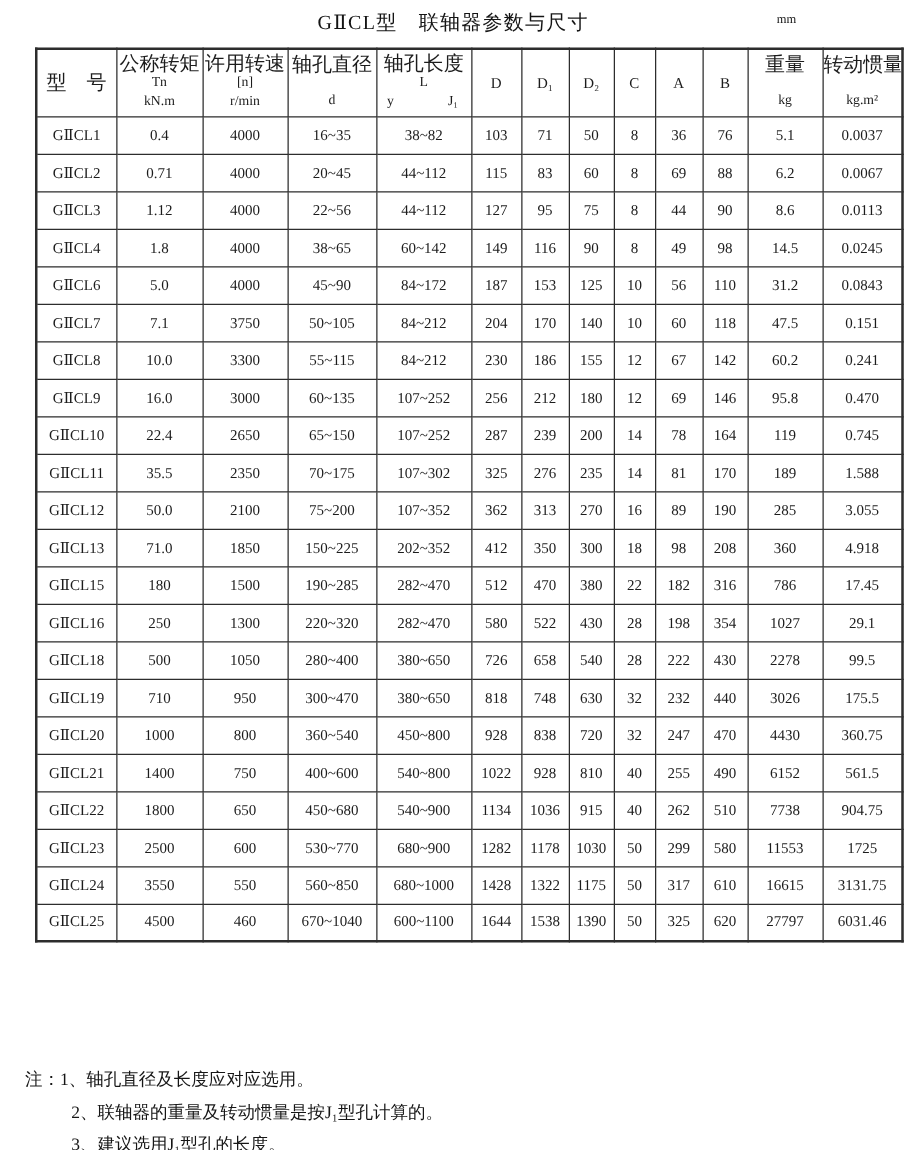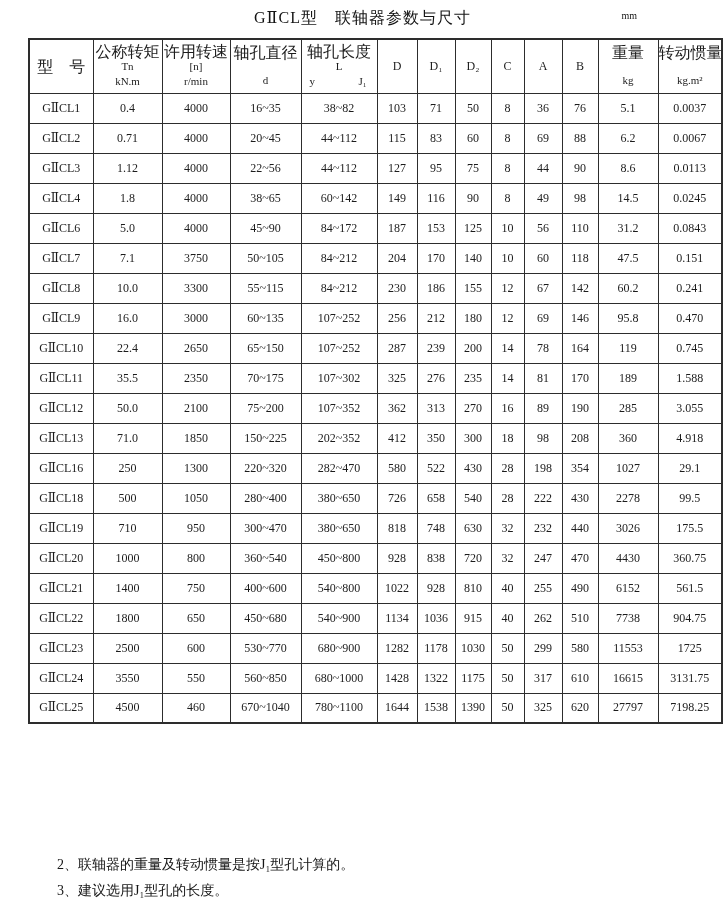--- a/index.html
+++ b/index.html
@@ -293,20 +293,35 @@
           <td>412</td>
           <td>350</td>
           <td>300</td>
           <td>18</td>
           <td>98</td>
           <td>208</td>
           <td>360</td>
           <td>4.918</td>
         </tr>
         <tr>
+          <td>GⅡCL15</td>
+          <td>180</td>
+          <td>1500</td>
+          <td>190~285</td>
+          <td>282~470</td>
+          <td>512</td>
+          <td>470</td>
+          <td>380</td>
+          <td>22</td>
+          <td>182</td>
+          <td>316</td>
+          <td>786</td>
+          <td>17.45</td>
+        </tr>
+        <tr>
           <td>GⅡCL16</td>
           <td>250</td>
           <td>1300</td>
           <td>220~320</td>
           <td>282~470</td>
           <td>580</td>
           <td>522</td>
           <td>430</td>
           <td>28</td>
           <td>198</td>
@@ -417,31 +432,32 @@
           <td>317</td>
           <td>610</td>
           <td>16615</td>
           <td>3131.75</td>
         </tr>
         <tr>
           <td>GⅡCL25</td>
           <td>4500</td>
           <td>460</td>
           <td>670~1040</td>
-          <td>780~1100</td>
+          <td>600~1100</td>
           <td>1644</td>
           <td>1538</td>
           <td>1390</td>
           <td>50</td>
           <td>325</td>
           <td>620</td>
           <td>27797</td>
-          <td>7198.25</td>
+          <td>6031.46</td>
         </tr>
       </tbody>
   </table>
 
   <div class="notes">
+    <div><span>注：</span><span>1、轴孔直径及长度应对应选用。</span></div>
     <div class="indent">2、联轴器的重量及转动惯量是按J₁型孔计算的。</div>
     <div class="indent">3、建议选用J₁型孔的长度。</div>
   </div>
 
 </div>
 
 </body></html>

